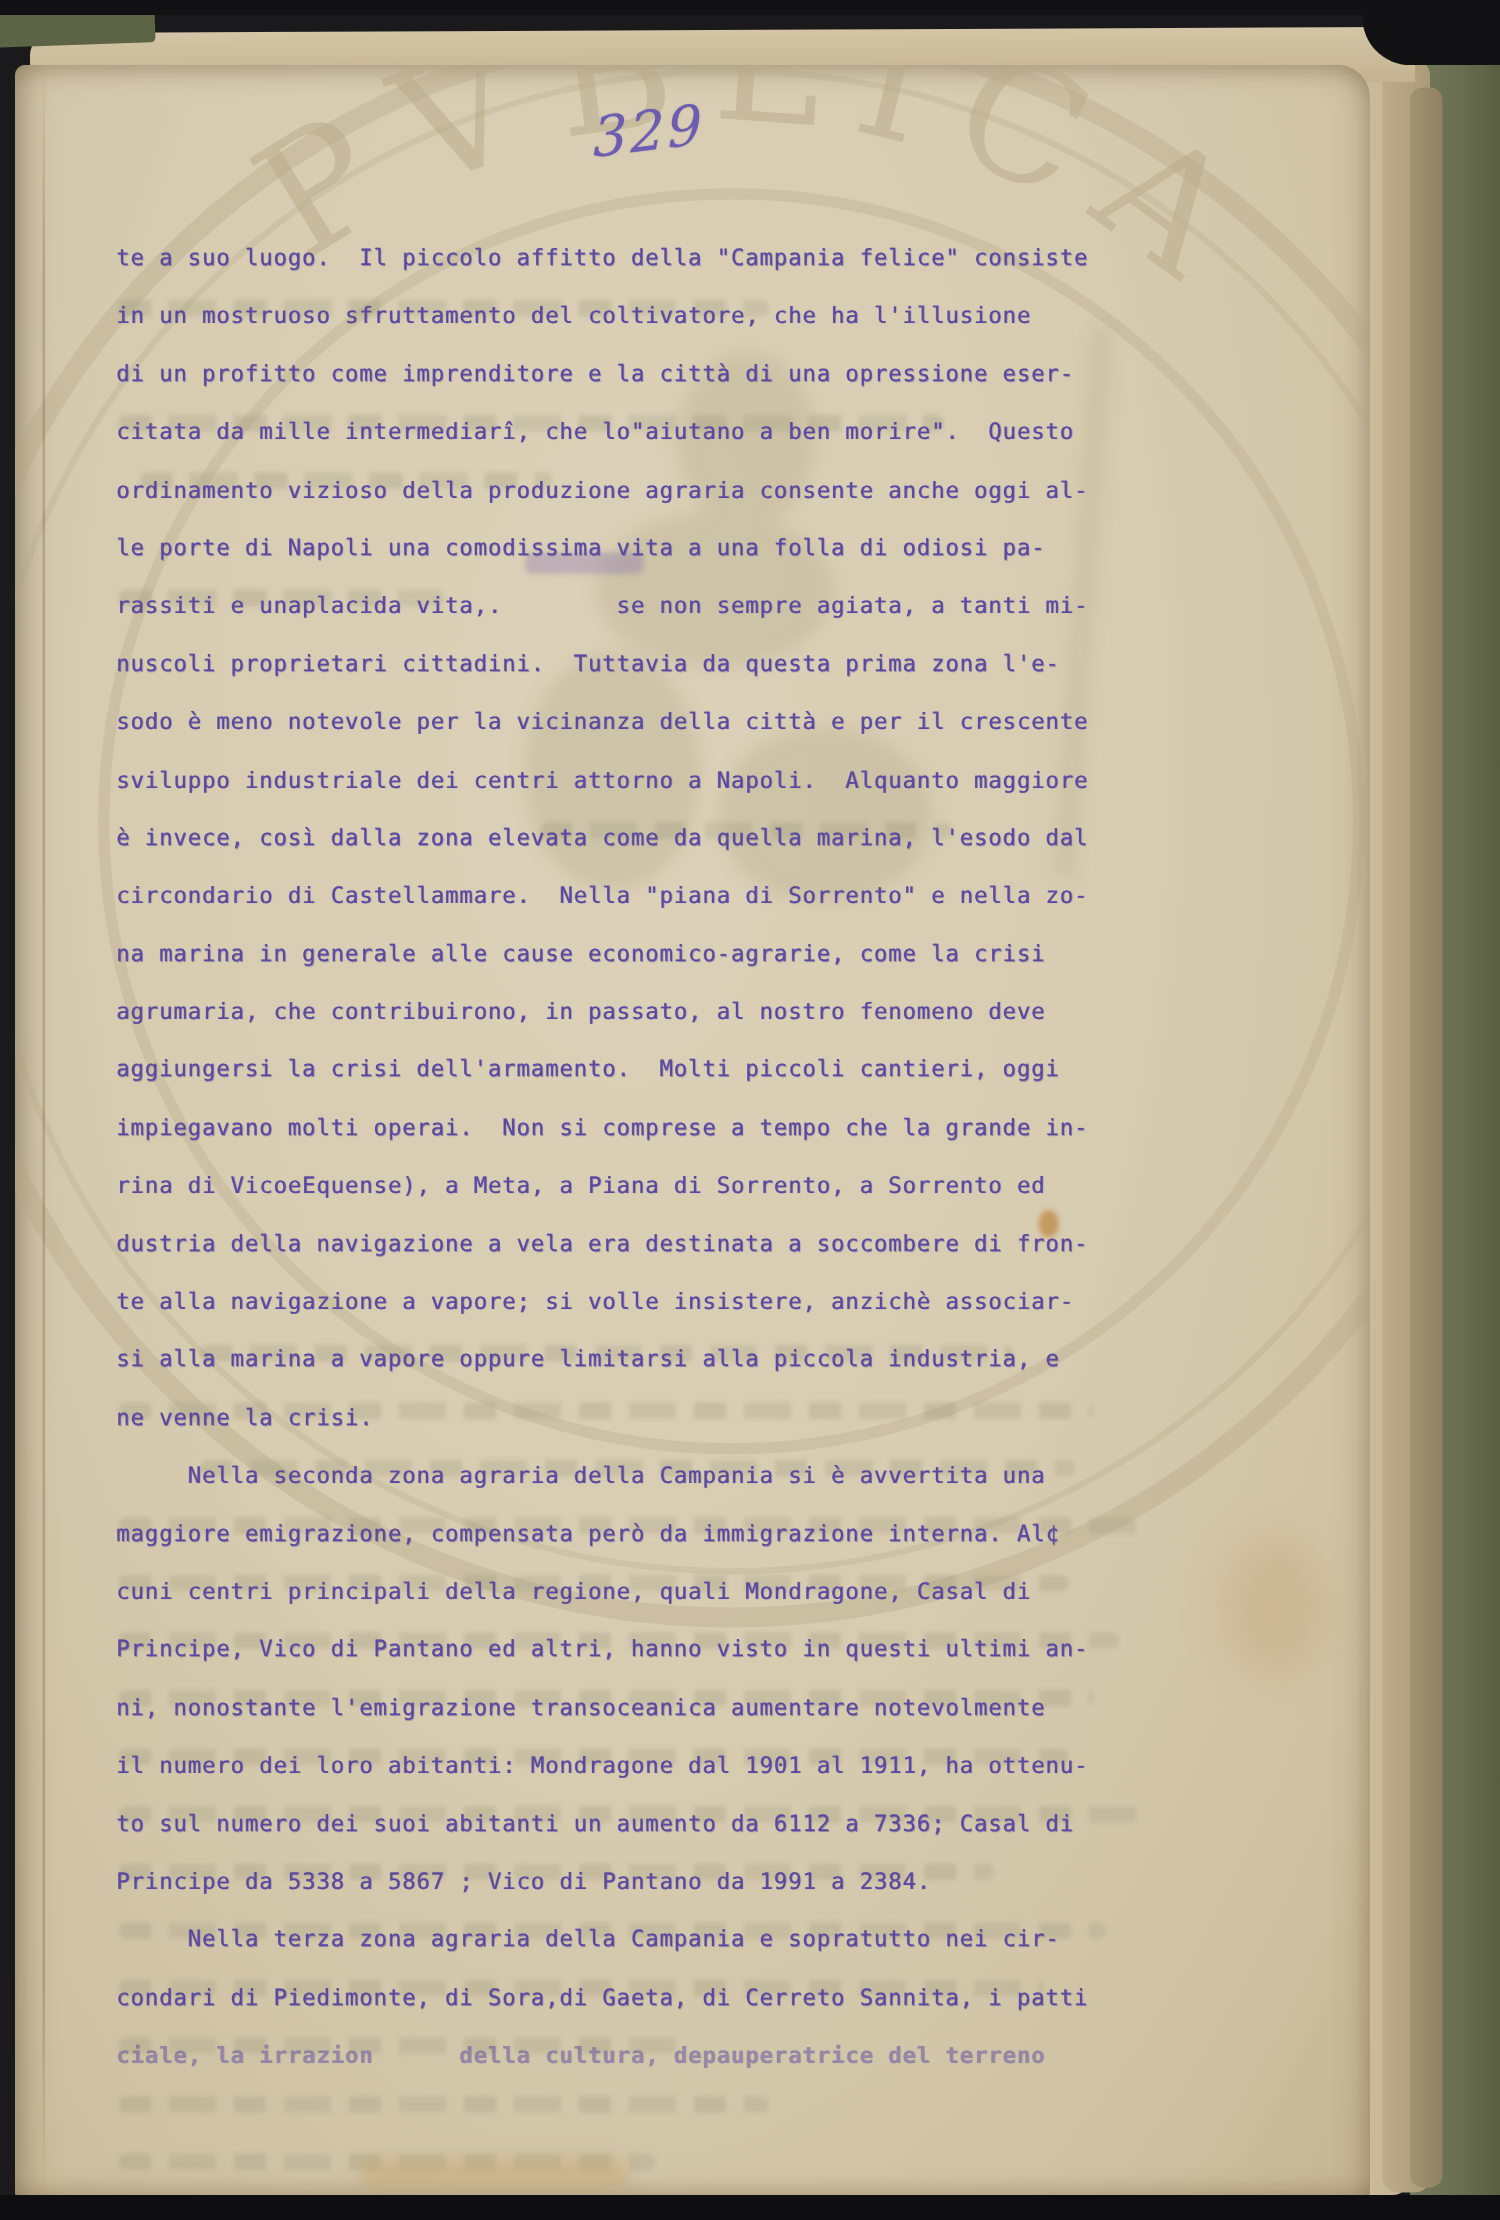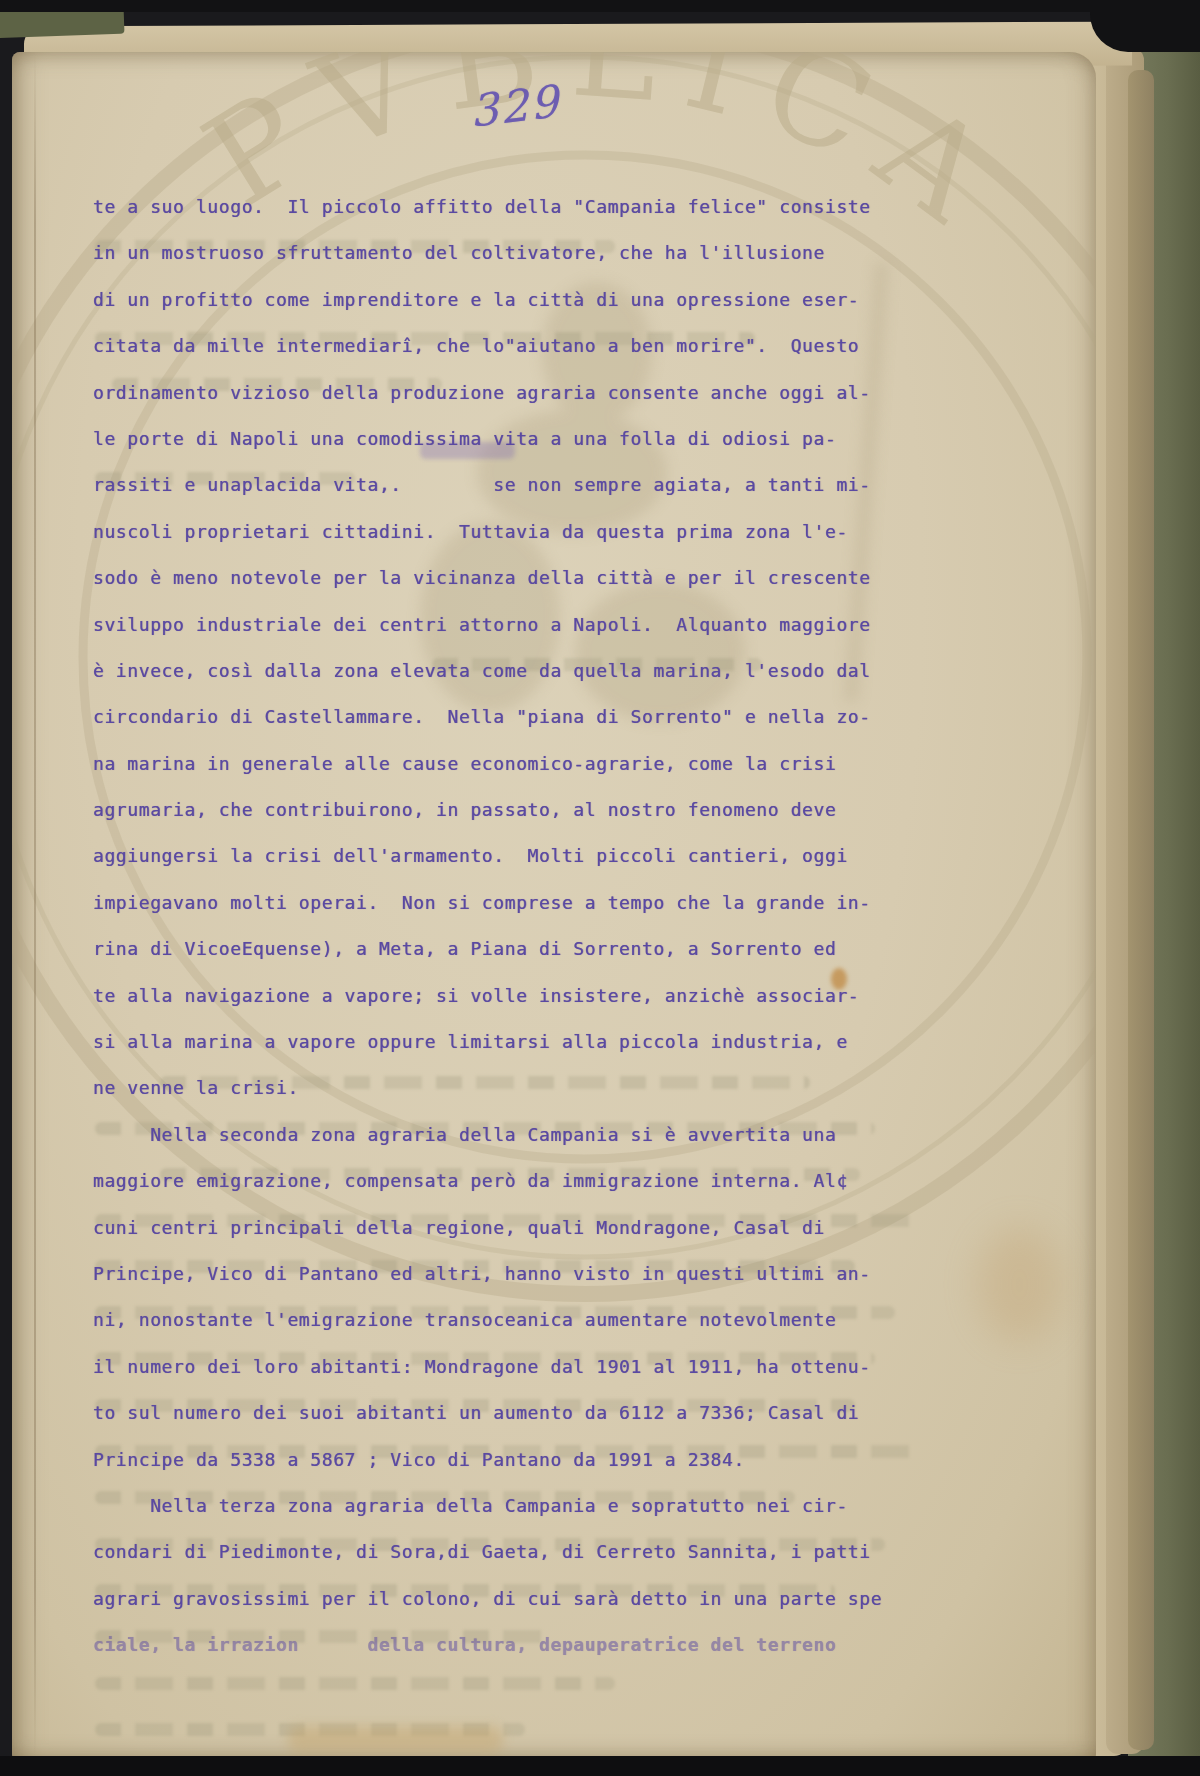--- a/index.html
+++ b/index.html
@@ -147,34 +147,34 @@
         <div class="tline">nuscoli proprietari cittadini.  Tuttavia da questa prima zona l'e-</div>
         <div class="tline">sodo è meno notevole per la vicinanza della città e per il crescente</div>
         <div class="tline">sviluppo industriale dei centri attorno a Napoli.  Alquanto maggiore</div>
         <div class="tline">è invece, così dalla zona elevata come da quella marina, l'esodo dal</div>
         <div class="tline">circondario di Castellammare.  Nella "piana di Sorrento" e nella zo-</div>
         <div class="tline">na marina in generale alle cause economico-agrarie, come la crisi</div>
         <div class="tline">agrumaria, che contribuirono, in passato, al nostro fenomeno deve</div>
         <div class="tline">aggiungersi la crisi dell'armamento.  Molti piccoli cantieri, oggi</div>
         <div class="tline">impiegavano molti operai.  Non si comprese a tempo che la grande in-</div>
         <div class="tline">rina di VicoeEquense), a Meta, a Piana di Sorrento, a Sorrento ed</div>
+        <div class="tline">dustria della navigazione a vela era destinata a soccombere di fron-</div>
         <div class="tline">te alla navigazione a vapore; si volle insistere, anzichè associar-</div>
         <div class="tline">si alla marina a vapore oppure limitarsi alla piccola industria, e</div>
         <div class="tline">ne venne la crisi.</div>
         <div class="tline">     Nella seconda zona agraria della Campania si è avvertita una</div>
         <div class="tline">maggiore emigrazione, compensata però da immigrazione interna. Al¢</div>
         <div class="tline">cuni centri principali della regione, quali Mondragone, Casal di</div>
         <div class="tline">Principe, Vico di Pantano ed altri, hanno visto in questi ultimi an-</div>
         <div class="tline">ni, nonostante l'emigrazione transoceanica aumentare notevolmente</div>
         <div class="tline">il numero dei loro abitanti: Mondragone dal 1901 al 1911, ha ottenu-</div>
         <div class="tline">to sul numero dei suoi abitanti un aumento da 6112 a 7336; Casal di</div>
         <div class="tline">Principe da 5338 a 5867 ; Vico di Pantano da 1991 a 2384.</div>
         <div class="tline">     Nella terza zona agraria della Campania e sopratutto nei cir-</div>
         <div class="tline">condari di Piedimonte, di Sora,di Gaeta, di Cerreto Sannita, i patti</div>
-        <div class="tline">agrari gravosissimi per il colono, di cui sarà detto in una parte spe</div>
         <div class="tline tline-faint">ciale, la irrazion      della cultura, depauperatrice del terreno</div>
       </div>
   </div>
 
   <div class="edge-top"></div>
   <div class="edge-corner-tr"></div>
   <div class="edge-bottom"></div>
 </div>
 
 </body></html>

